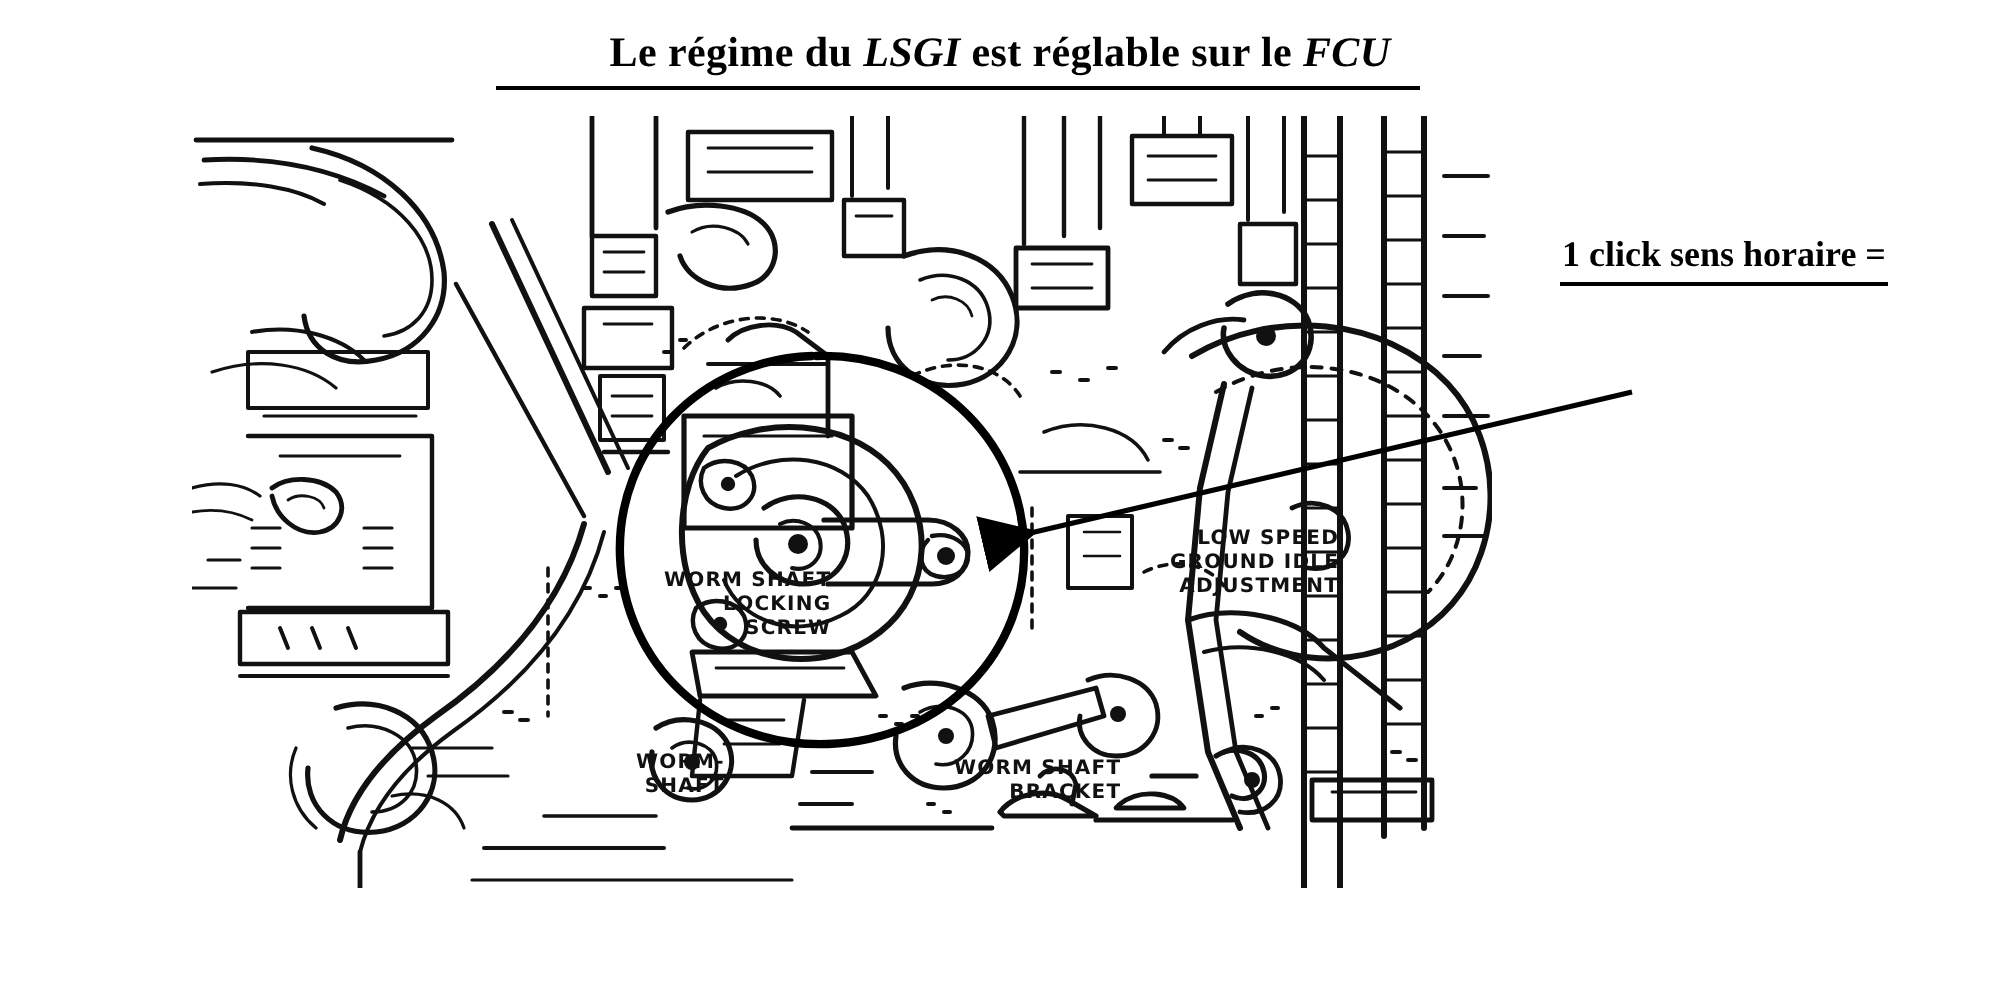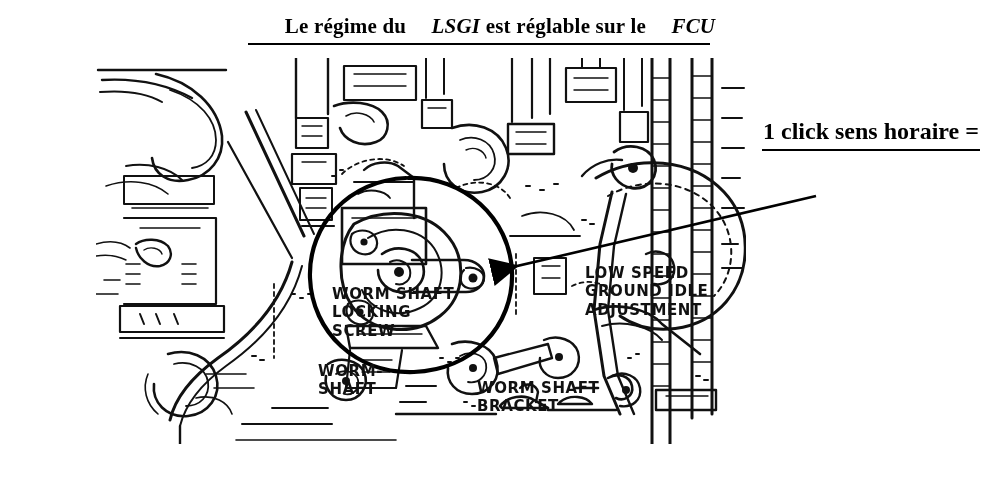--- a/index.html
+++ b/index.html
@@ -25,21 +25,20 @@
     width: 1000px;
     text-align: center;
     font-size: 21px;
     font-weight: bold;
     letter-spacing: 0.2px;
     line-height: 1.15;
     white-space: nowrap;
   }
   #doc-title .it {
     font-style: italic;
-    margin-left: 20px;
   }
   #title-underline {
     position: absolute;
     left: 248px;
     top: 43px;
     width: 462px;
     height: 2px;
     background: #000;
   }
 
@@ -53,21 +52,21 @@
   }
   #figure svg { display: block; }
 
   
   #note {
     position: absolute;
     left: 762px;
     top: 116px;
     width: 200px;
     text-align: center;
-    font-size: 24px;
+    font-size: 18px;
     font-weight: bold;
     line-height: 1.32;
   }
   #note .note-line {
     display: inline-block;
     border-bottom: 2px solid #000;
     padding: 0 1px 1px 1px;
     white-space: nowrap;
   }
   #note .note-row { display: block; }
@@ -80,29 +79,30 @@
     width: 1000px;
     height: 503px;
     pointer-events: none;
   }
 
   
   .callout {
     position: absolute;
     font-family: "DejaVu Sans", sans-serif;
     font-weight: bold;
-    font-size: 15px;
+    font-size: 10px;
     letter-spacing: 0.6px;
     line-height: 1.22;
     color: #111;
     white-space: pre;
+    text-align: right;
   }
   #callout-worm-locking { left: 236px; top: 227px; }
   #callout-low-speed    { left: 489px; top: 206px; }
-  #callout-worm-shaft   { left: 222px; top: 304px; }
+  #callout-worm-shaft   { left: 222px; top: 318px; }
   #callout-bracket      { left: 381px; top: 321px; }
 </style>
 </head>
 <body>
 
 <div id="doc-title">
   <span>Le régime du </span><span class="it">LSGI</span><span> est réglable sur le </span><span class="it">FCU</span>
 </div>
 <div id="title-underline"></div>
 

